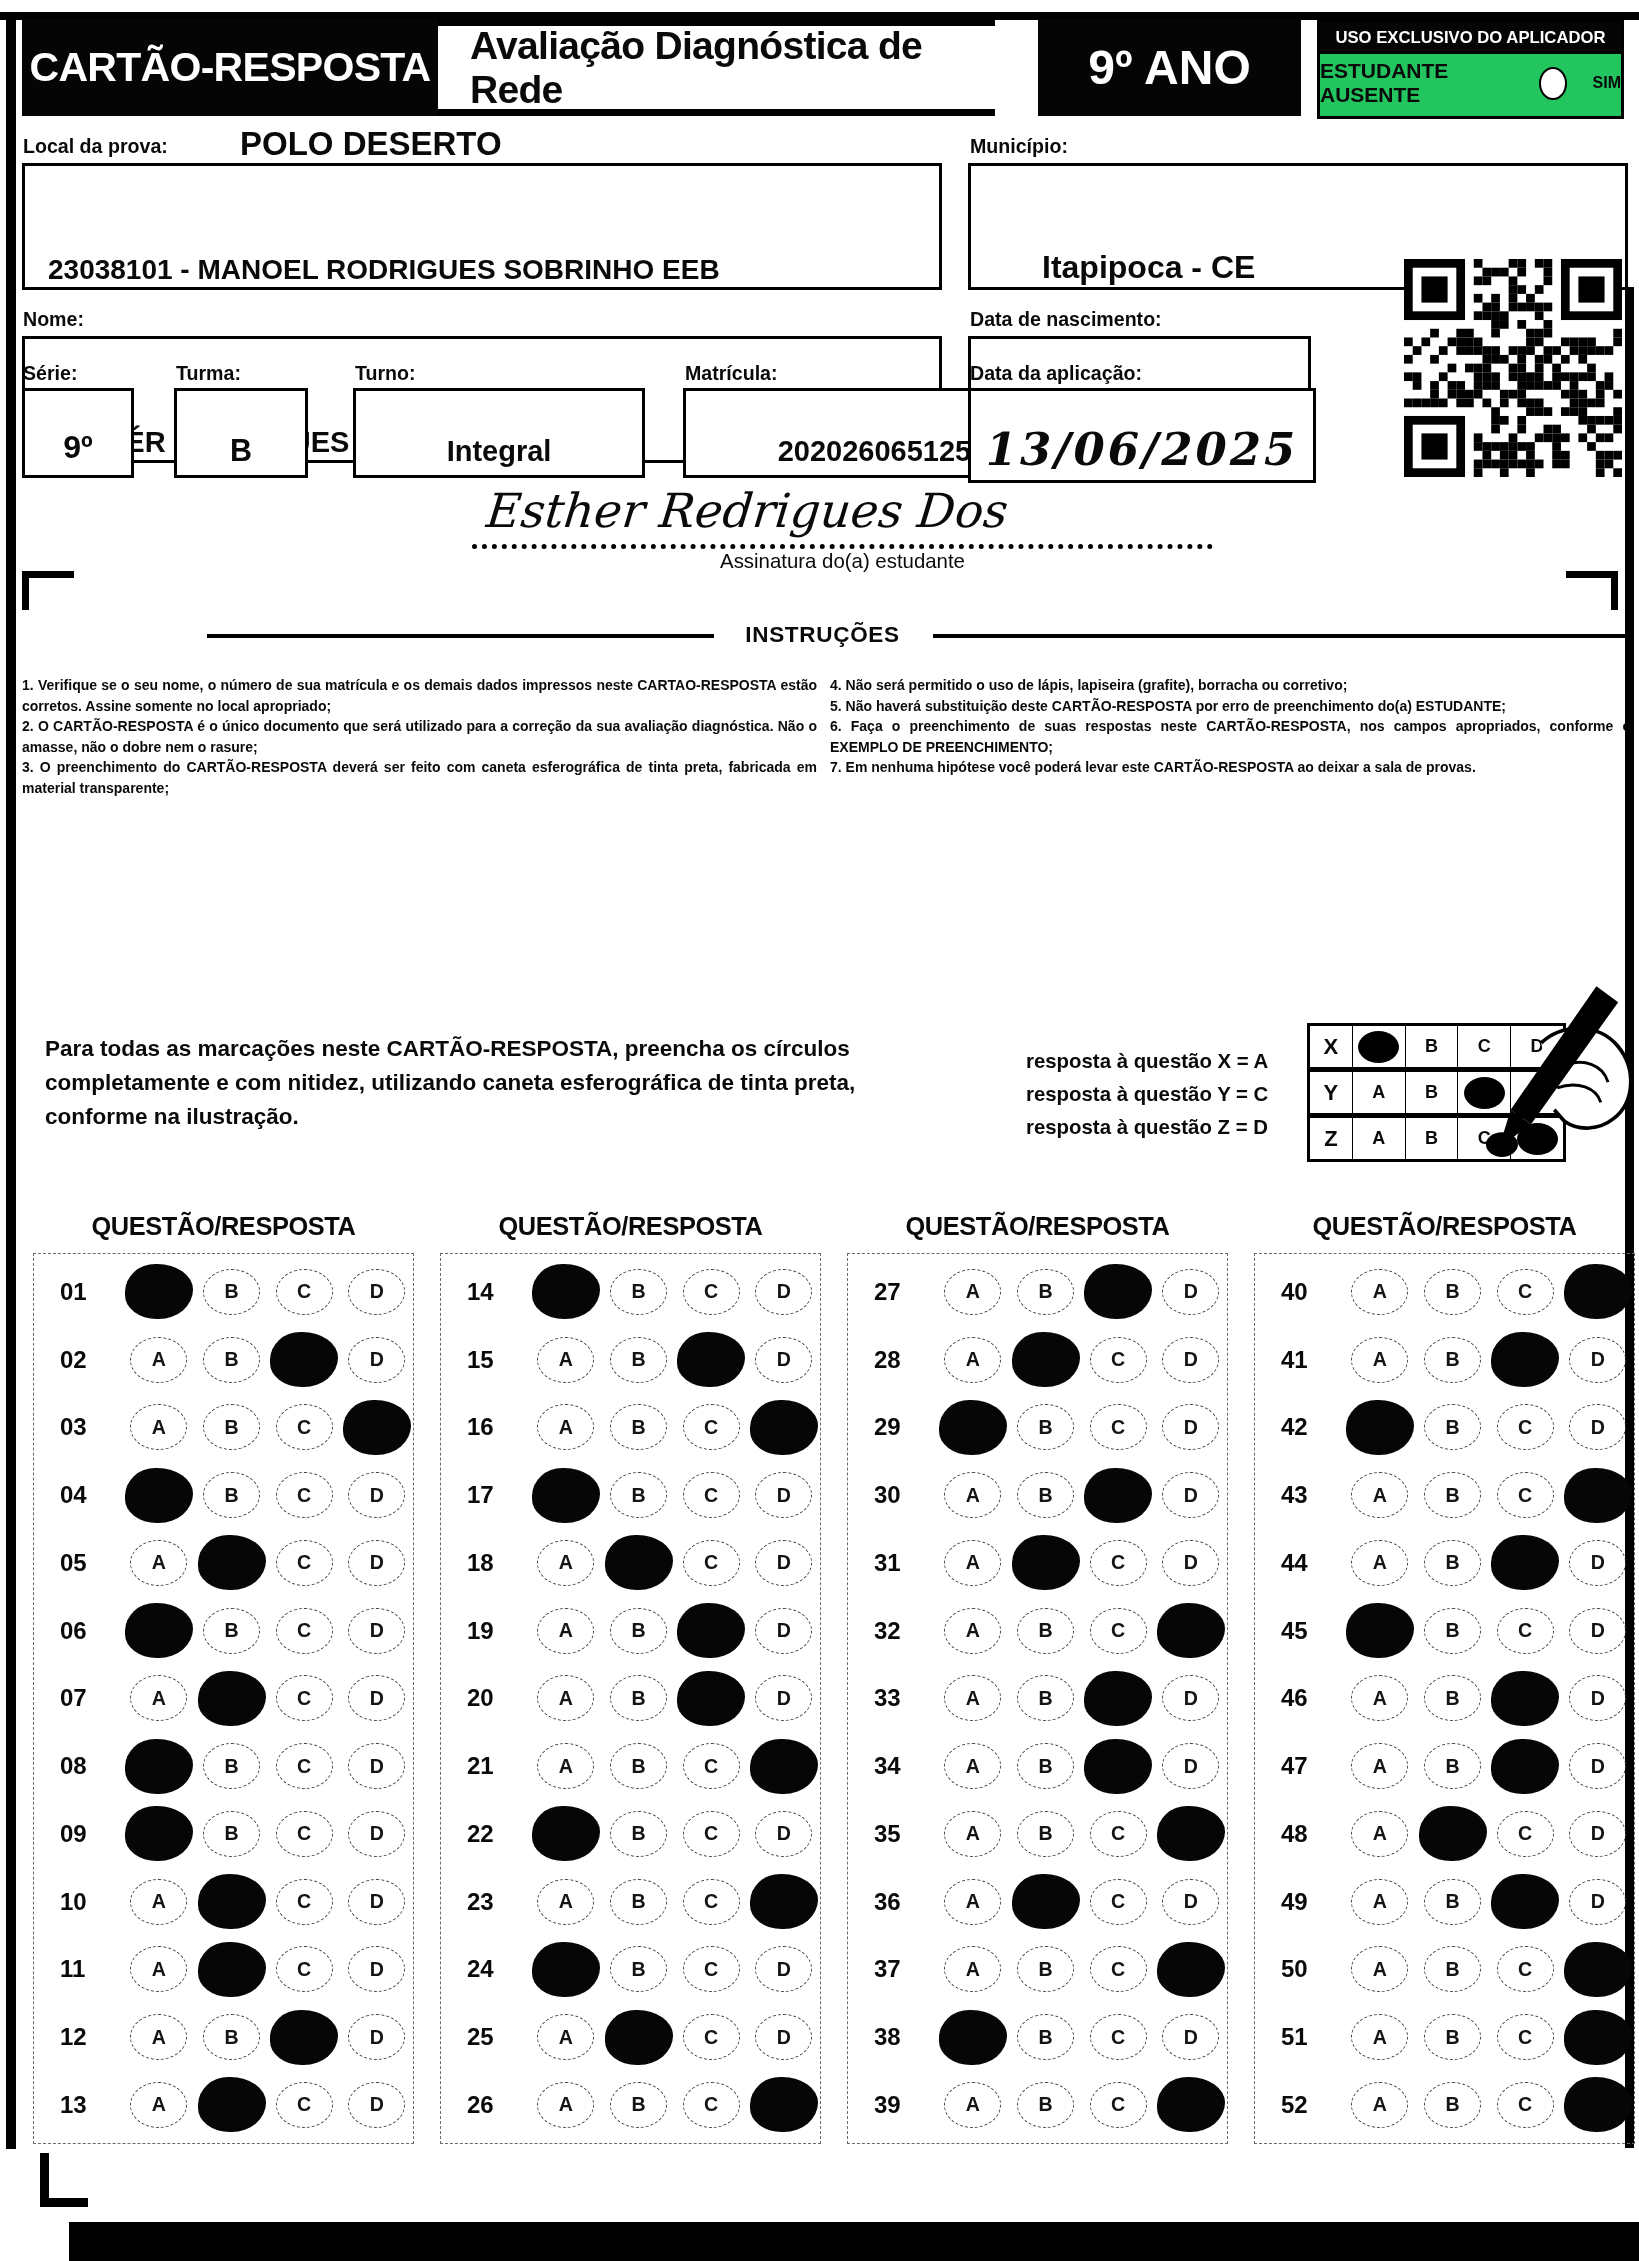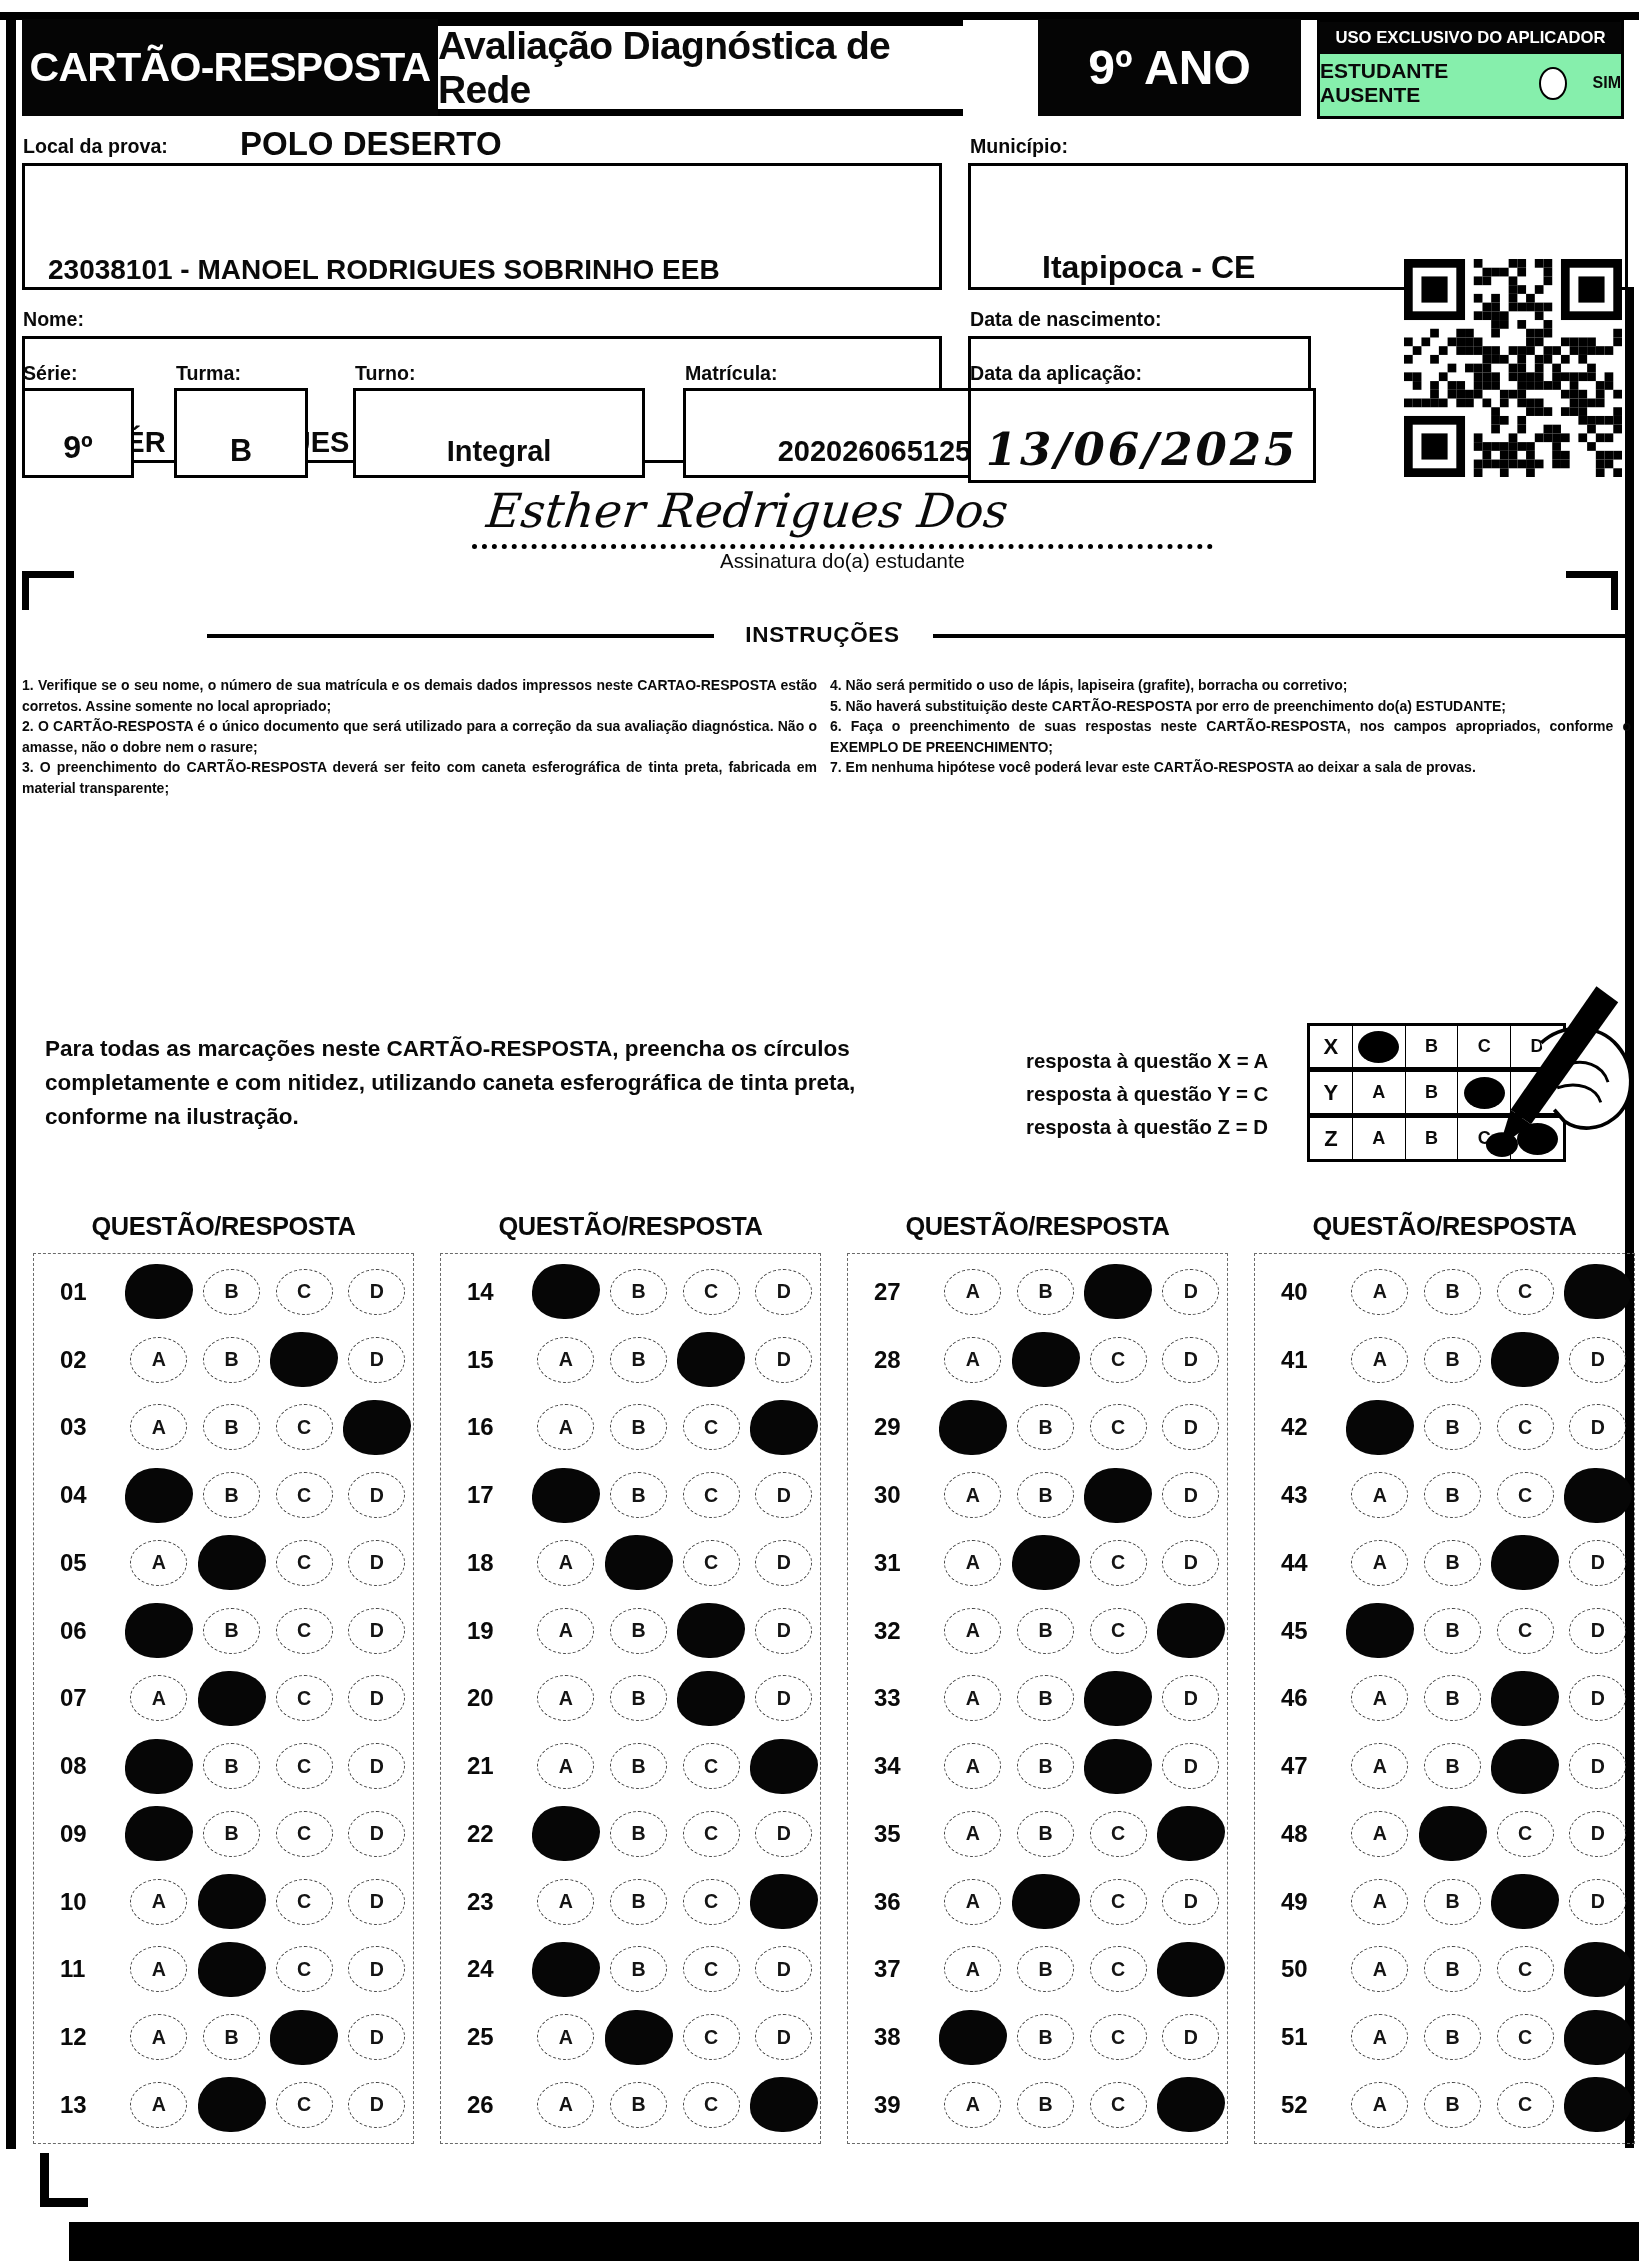--- a/index.html
+++ b/index.html
@@ -9,21 +9,21 @@
   
   .bar{background:#000;position:absolute;}
   
   .hdr-black{background:#050505;color:#fff;display:flex;align-items:center;justify-content:center;}
   .hdr-title{font-size:41px;font-weight:700;letter-spacing:-0.7px;}
   .hdr-sub-box{background:#fff;border-top:7.3px solid #000;border-bottom:7.3px solid #000;
                display:flex;align-items:center;justify-content:center;}
   .hdr-sub{font-size:39px;font-weight:700;letter-spacing:-0.7px;}
   .hdr-grade{font-size:48px;font-weight:700;}
   
-  .panel{border:3.6px solid #000;background:#86efac;}
+  .panel{border:3.6px solid #000;background:#22c55e;}
   .panel-head{background:#050505;color:#fff;font-size:16.7px;font-weight:700;height:32px;
               display:flex;align-items:center;justify-content:center;letter-spacing:0px;}
   .panel-body{display:flex;align-items:center;justify-content:center;gap:26px;height:58px;}
   .panel-label{font-size:21px;font-weight:700;}
   .sim-circle{width:29px;height:29px;border:2.2px solid #000;border-radius:50%;background:#fff;}
   .sim-label{font-size:16px;font-weight:700;}
   
   .flabel{font-size:19.6px;font-weight:700;}
   .fbox{border:3.6px solid #000;background:#fff;display:flex;align-items:flex-end;}
   .fval{font-size:29px;font-weight:700;padding-bottom:1px;}
@@ -73,21 +73,21 @@
   <div class="cmark" style="left:22px;top:571px;width:52px;height:6.5px;"></div>
   <div class="cmark" style="left:22px;top:571px;width:6.5px;height:39px;"></div>
   <div class="cmark" style="left:1566px;top:571px;width:52px;height:6.5px;"></div>
   <div class="cmark" style="left:1611px;top:571px;width:6.5px;height:39px;"></div>
   <div class="cmark" style="left:40px;top:2153px;width:8.7px;height:54px;"></div>
   <div class="cmark" style="left:40px;top:2198px;width:48px;height:8.7px;"></div>
 
   <div class="abs hdr-black" style="left:22px;top:19px;width:416px;height:97px;">
     <span class="hdr-title">CARTÃO-RESPOSTA</span>
   </div>
-  <div class="abs hdr-sub-box" style="left:438px;top:19px;width:525px;height:83px;">
+  <div class="abs hdr-sub-box" style="left:438px;top:19px;width:525px;height:83px;padding-left:32px;">
     <span class="hdr-sub">Avaliação Diagnóstica de Rede</span>
   </div>
   <div class="abs hdr-black" style="left:1038px;top:19px;width:263px;height:97px;">
     <span class="hdr-grade">9º ANO</span>
   </div>
   <div class="abs panel" style="left:1317px;top:19px;width:301px;height:94px;">
     <div class="panel-head">USO EXCLUSIVO DO APLICADOR</div>
     <div class="panel-body">
       <span class="panel-label">ESTUDANTE AUSENTE</span>
       <span class="sim-circle"></span>

